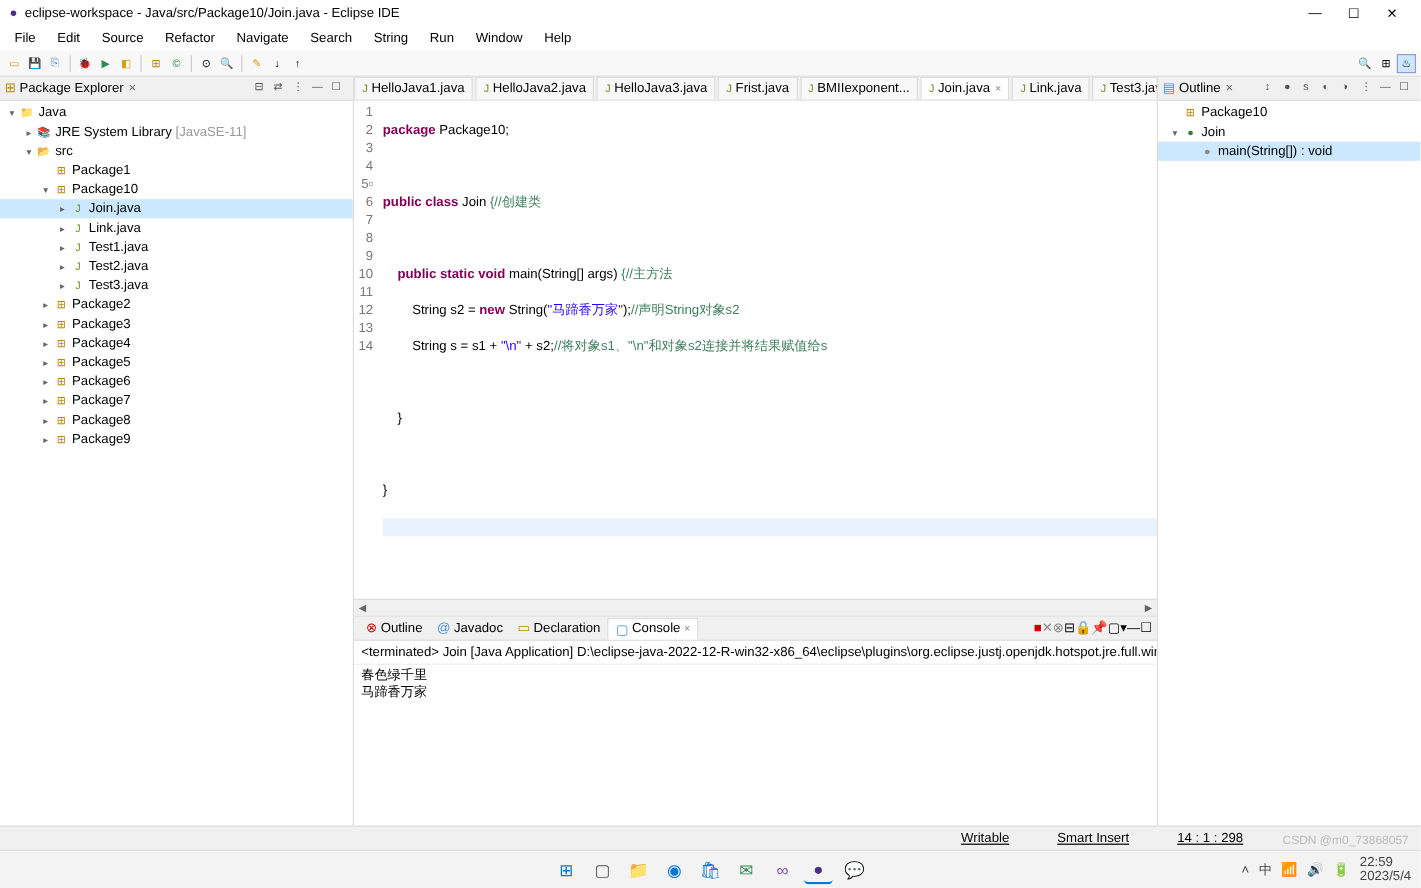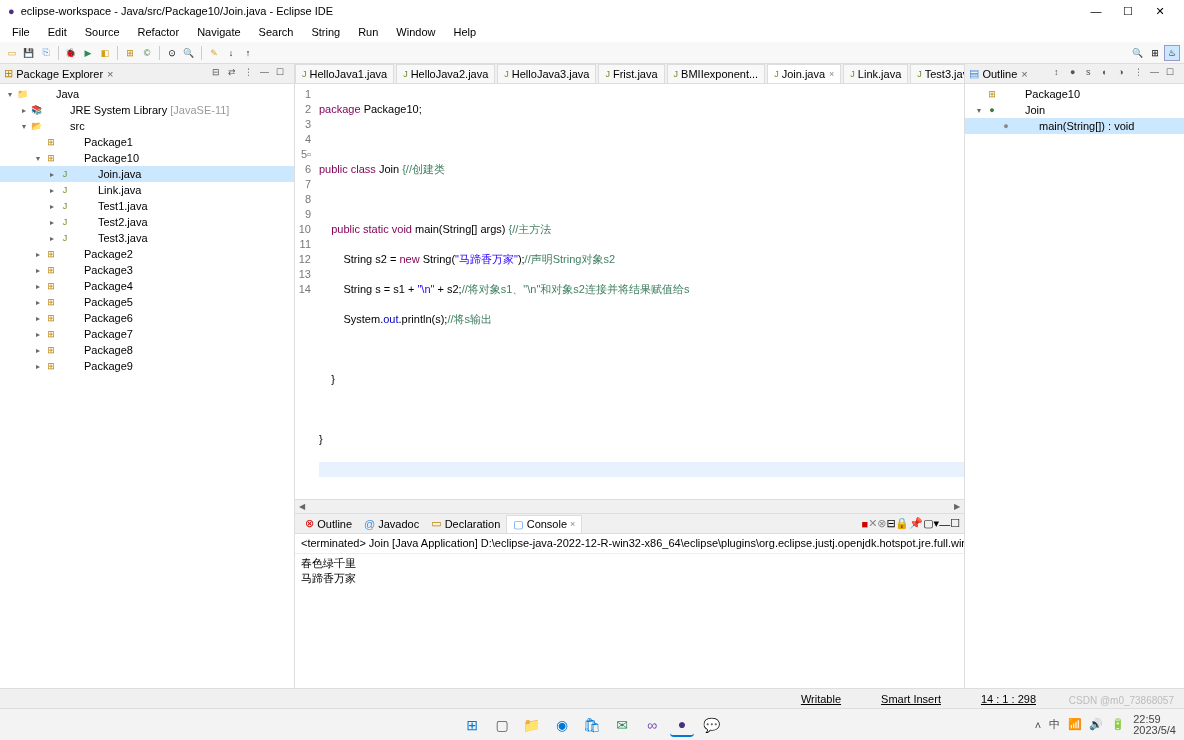--- a/index.html
+++ b/index.html
@@ -17,35 +17,35 @@
 .left-panel { width: 295px; display: flex; flex-direction: column; border-right: 1px solid #ddd; }
 .view-header { height: 20px; display: flex; align-items: center; padding: 0 4px; background: #f0f0f0; border-bottom: 1px solid #ddd; font-size: 11px; }
 .view-header .close-x { margin-left: 4px; color: #666; cursor: pointer; }
 .view-header .vspacer { flex: 1; }
 .view-header .vbtn { width: 14px; height: 14px; margin-left: 2px; cursor: pointer; font-size: 9px; color: #555; }
 .tree { flex: 1; overflow: auto; padding: 2px 0; }
 .tree-row { display: flex; align-items: center; height: 16px; padding-left: 4px; cursor: pointer; white-space: nowrap; }
 .tree-row.selected { background: #cce8ff; }
 .tarrow { width: 12px; font-size: 8px; color: #666; text-align: center; }
 .ticon { width: 14px; height: 14px; display: inline-flex; align-items: center; justify-content: center; font-size: 9px; margin-right: 2px; }
-.tlabel { font-size: 11px; margin-left: 24px; }
+.tlabel { font-size: 11px; }
 .tlabel .decor { color: #999; }
 .center-panel { flex: 1; display: flex; flex-direction: column; overflow: hidden; }
 .editor-tabs { height: 20px; display: flex; align-items: flex-end; background: #f0f0f0; border-bottom: 1px solid #ddd; overflow: hidden; }
 .etab { height: 19px; display: flex; align-items: center; padding: 0 6px; border: 1px solid #ddd; border-bottom: none; margin-right: 2px; background: #f8f8f8; font-size: 11px; cursor: pointer; white-space: nowrap; }
 .etab.active { background: #fff; }
 .etab .ticon-j { color: #6b8e23; margin-right: 3px; font-size: 9px; }
 .etab .tx { margin-left: 4px; color: #888; font-size: 9px; }
 .editor-area { flex: 1; display: flex; overflow: hidden; background: #fff; }
 .gutter { width: 20px; background: #fff; text-align: right; padding: 3px 4px 0 0; color: #787878; font-family: Consolas, monospace; font-size: 11px; line-height: 15px; }
 .gutter .gline { height: 15px; }
 .code { flex: 1; padding: 3px 0 0 4px; font-family: Consolas, monospace; font-size: 11px; line-height: 15px; white-space: pre; overflow: hidden; }
 .code .line { height: 15px; }
 .code .cursor-line { background: #e8f2fe; }
-.kw { color: #7f0055; font-weight: normal; }
+.kw { color: #7f0055; font-weight: bold; }
 .str { color: #2a00ff; }
 .cmt { color: #3f7f5f; }
 .scrollbar-h { height: 14px; background: #f0f0f0; border-top: 1px solid #ddd; display: flex; align-items: center; }
 .scrollbar-h .sbtn { width: 14px; text-align: center; font-size: 8px; color: #666; }
 .scrollbar-h .strack { flex: 1; }
 .right-panel { width: 220px; display: flex; flex-direction: column; border-left: 1px solid #ddd; }
 .bottom-panel { height: 175px; display: flex; flex-direction: column; border-top: 1px solid #ddd; }
 .bottom-tabs { height: 20px; display: flex; align-items: center; background: #f0f0f0; border-bottom: 1px solid #ddd; padding: 0 4px; }
 .btab { padding: 2px 6px; font-size: 11px; cursor: pointer; display: flex; align-items: center; gap: 3px; }
 .btab.active { background: #fff; border: 1px solid #ddd; border-bottom: none; }
@@ -277,21 +277,20 @@
           <div class="gline">14</div>
       </div>
       <div class="code">
 <div class="line"><span class="kw">package</span><span> Package10;</span></div>
 <div class="line"></div>
 <div class="line"><span class="kw">public class</span><span> Join </span><span class="cmt">{//创建类</span></div>
 <div class="line"></div>
 <div class="line"><span>    </span><span class="kw">public static void</span><span> main(String[] args) </span><span class="cmt">{//主方法</span></div>
 <div class="line"><span>        </span><span>String s2 = </span><span class="kw">new</span><span> String(</span><span class="str">"马蹄香万家"</span><span>);</span><span class="cmt">//声明String对象s2</span></div>
 <div class="line"><span>        </span><span>String s = s1 + </span><span class="str">"\n"</span><span> + s2;</span><span class="cmt">//将对象s1、"\n"和对象s2连接并将结果赋值给s</span></div>
-<div class="line"><span>        </span><span>System.</span><span style="color:#0000c0">out</span><span>.println(s);</span><span class="cmt">//将s输出</span></div>
 <div class="line"></div>
 <div class="line"><span>    }</span></div>
 <div class="line"></div>
 <div class="line"><span>}</span></div>
 <div class="line cursor-line"></div>
       </div>
     </div>
     <div class="scrollbar-h">
       <span class="sbtn">◀</span>
         <span class="strack"></span>

